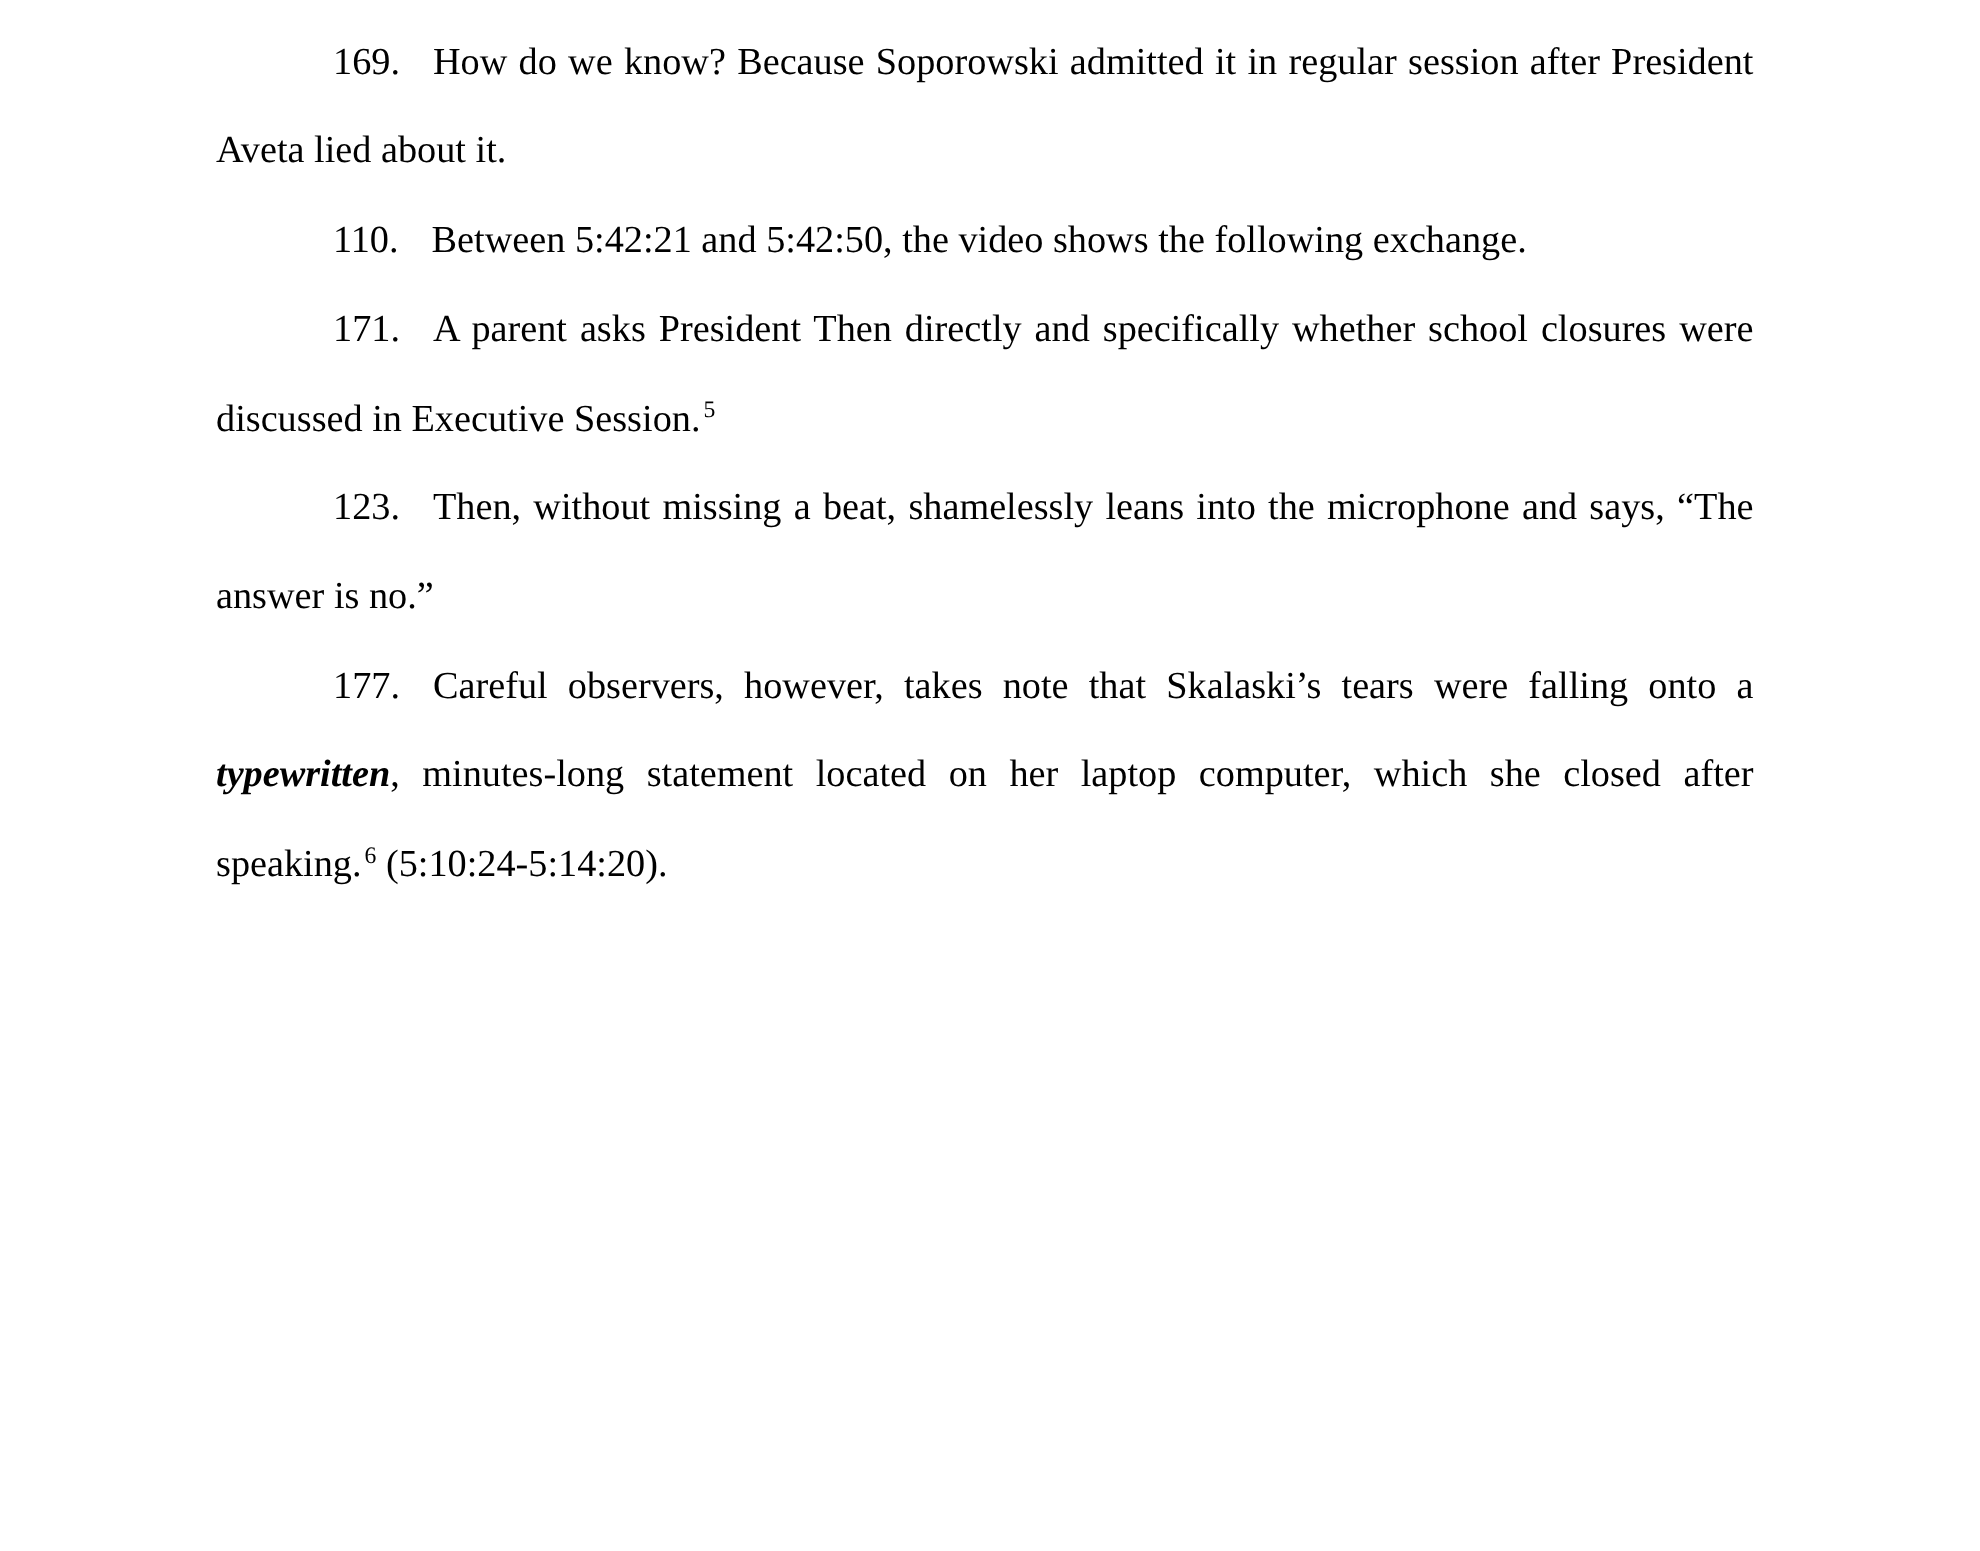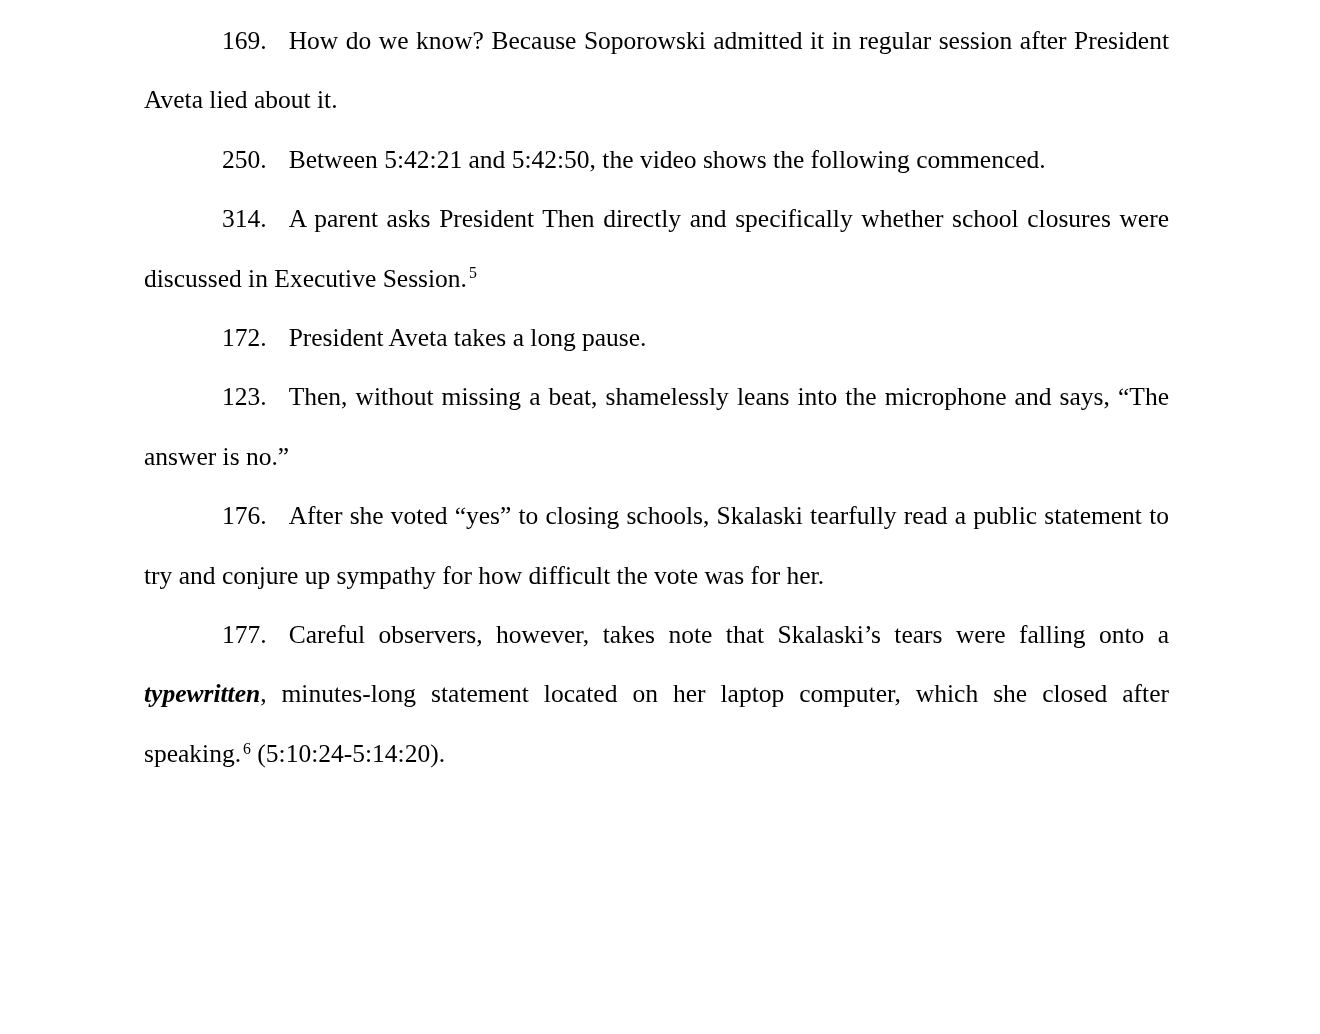--- a/index.html
+++ b/index.html
@@ -79,39 +79,33 @@
 <body>
 
 <div class="page">
   <div class="body-column">
 
     <p class="para first">
       <span class="num">169.</span><span class="gap"></span><span>How do we know? Because Soporowski admitted it in regular session after President Aveta lied about it.</span>
     </p>
 
     <p class="para">
-      <span class="num">250.</span><span class="gap"></span><span>Between 5:42:21 and 5:42:50, the video shows the following commenced.</span>
+      <span class="num">110.</span><span class="gap"></span><span>Between 5:42:21 and 5:42:50, the video shows the following exchange.</span>
     </p>
 
     <p class="para">
-      <span class="num">314.</span><span class="gap"></span><span>A parent asks President Then directly and specifically whether school closures were discussed in Executive Session.</span><sup class="fn">5</sup>
+      <span class="num">171.</span><span class="gap"></span><span>A parent asks President Then directly and specifically whether school closures were discussed in Executive Session.</span><sup class="fn">5</sup>
     </p>
 
-    <p class="para">
-      <span class="num">172.</span><span class="gap"></span><span>President Aveta takes a long pause.</span>
-    </p>
 
     <p class="para">
       <span class="num">123.</span><span class="gap"></span><span>Then, without missing a beat, shamelessly leans into the microphone and says, “The answer is no.”</span>
     </p>
 
 
 
-    <p class="para">
-      <span class="num">176.</span><span class="gap"></span><span>After she voted “yes” to closing schools, Skalaski tearfully read a public statement to try and conjure up sympathy for how difficult the vote was for her.</span>
-    </p>
 
     <p class="para">
       <span class="num">177.</span><span class="gap"></span><span>Careful observers, however, takes note that Skalaski’s tears were falling onto a </span><span class="bold-italic">typewritten</span><span>, minutes-long statement located on her laptop computer, which she closed after speaking.</span><sup class="fn">6</sup><span> (5:10:24-5:14:20).</span>
     </p>
 
   </div>
 </div>
 
 </body></html>

